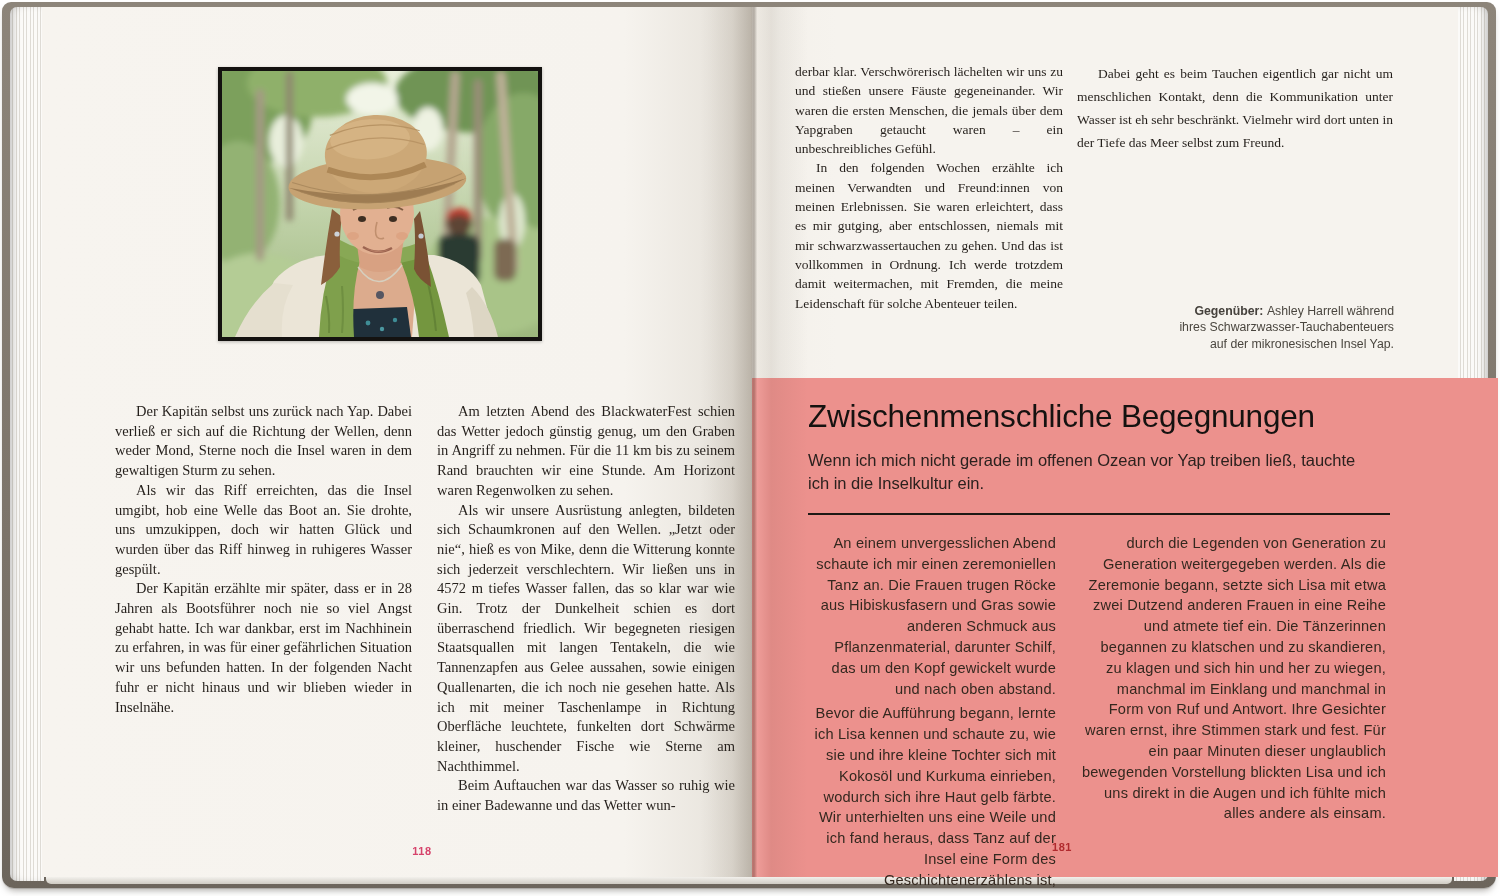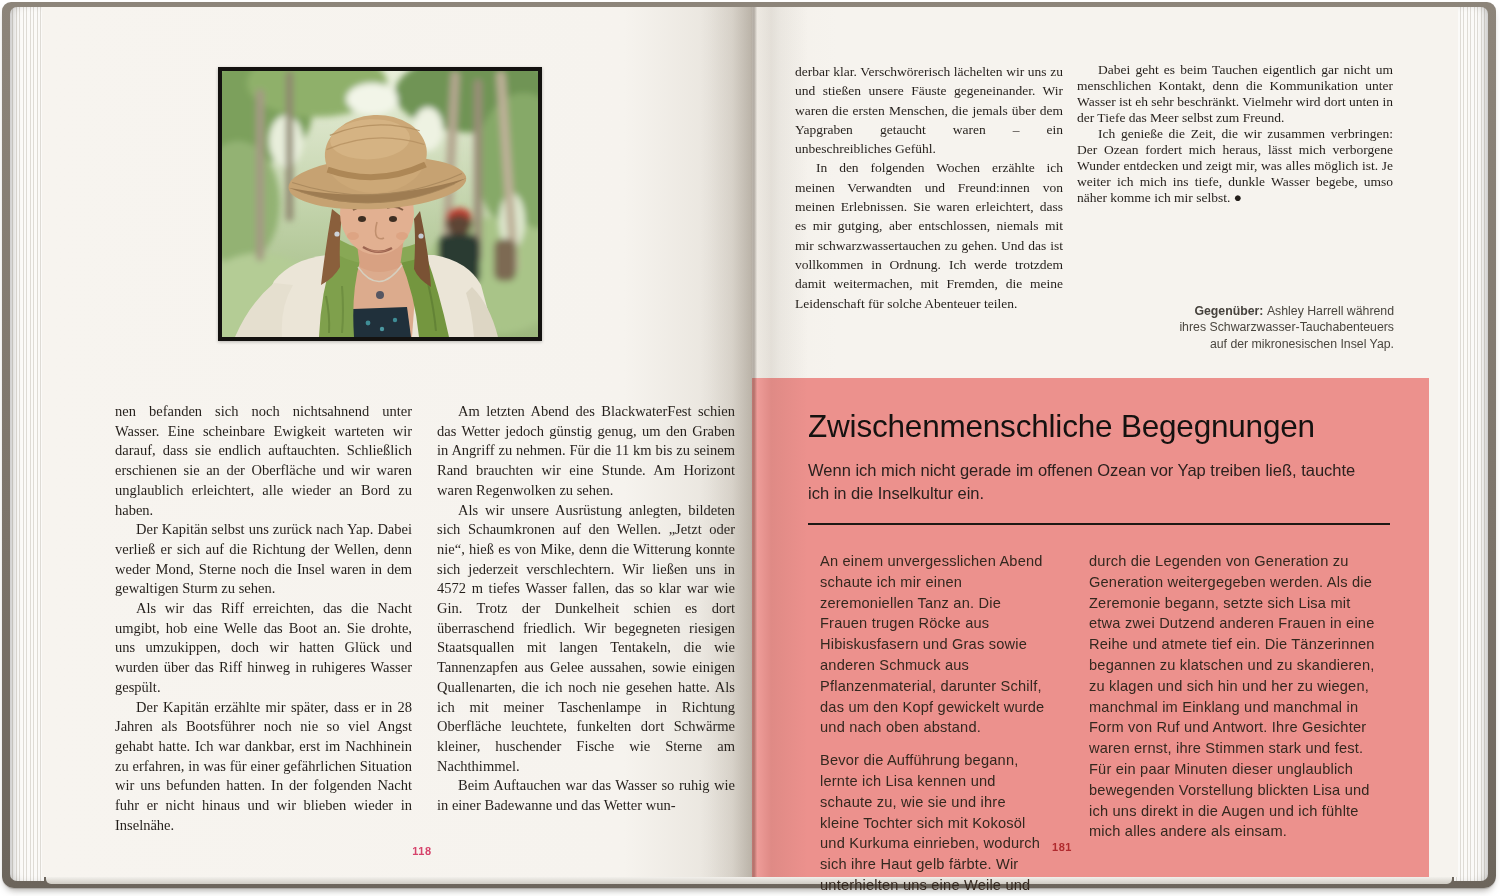--- a/index.html
+++ b/index.html
@@ -48,58 +48,58 @@
   .serifcol{
     position:absolute;
     font-family:"Liberation Serif","DejaVu Serif",serif;
     color:#241f1b;text-align:justify;
   }
   .serifcol p{margin:0;}
   .serifcol p.ind{text-indent:21px;}
   .col-l1{left:73px;top:395px;width:297px;font-size:14.5px;line-height:19.7px;}
   .col-l2{left:395px;top:395px;width:298px;font-size:14.5px;line-height:19.7px;}
   .col-r1{left:43px;top:55px;width:268px;font-size:13.5px;line-height:19.3px;}
-  .col-r2{left:325px;top:55px;width:316px;font-size:13.5px;line-height:16px;}
+  .col-r2{left:325px;top:55px;width:316px;font-size:13.5px;line-height:23px;}
 
   .pagenum{
     position:absolute;font-family:"Liberation Sans","DejaVu Sans",sans-serif;
     font-size:11px;font-weight:bold;letter-spacing:.6px;text-align:center;width:56px;
   }
   .pagenum-left{left:352px;top:838px;color:var(--pn-left,#d6436b);}
   .pagenum-right{left:282px;top:463px;color:var(--pn-right,#b12a2e);}
 
   
   .caption{
     position:absolute;left:414px;top:296px;width:228px;
     font-family:"Liberation Sans","DejaVu Sans",sans-serif;
     font-size:12.3px;line-height:16.4px;color:#45413c;font-weight:bold;text-align:right;
   }
   .caption .cap-text{font-weight:normal;color:#4a463f;}
 
   
   .feature{
-    position:absolute;left:0;top:371px;width:677px;bottom:0;
+    position:absolute;left:0;top:371px;width:746px;bottom:0;
     background:var(--pink,#ec918d);
-    padding:30px 35px 0 56px;
+    padding:20px 35px 0 56px;
   }
   .feature h1{
     margin:0;font-family:"Liberation Sans","DejaVu Sans",sans-serif;
     font-size:31.5px;font-weight:500;letter-spacing:-.2px;color:#151210;
   }
   .feature .subtitle{
     margin:14px 0 18px 0;font-family:"Liberation Sans","DejaVu Sans",sans-serif;
     font-size:16.5px;line-height:23px;color:#2b211e;max-width:560px;
   }
   .rule{height:2px;background:#1d1915;margin-top:15px;width:582px;}
   .fcols{display:flex;gap:17px;margin-top:14px;}
   .fcol{
     font-family:"Liberation Sans","DejaVu Sans",sans-serif;
     font-size:14.6px;line-height:20.8px;letter-spacing:.2px;color:#34281f;
   }
-  .fcol p{margin:12px;}
+  .fcol p{margin:4px;text-align:right;}
   .fcol1{width:252px;}
   .fcol2{width:313px;}
 </style>
 </head>
 <body>
 
 <div class="book">
   <div class="stack stack-left"></div>
   <div class="stack stack-right"></div>
   <div class="bottom-pages"></div>
@@ -180,43 +180,41 @@
           <path d="M70 107 Q155 140 240 107" stroke="#a5845a" stroke-width="1.2" fill="none" opacity=".8"></path>
           <path d="M78 117 Q155 146 232 117" stroke="#a5845a" stroke-width="1.2" fill="none" opacity=".7"></path>
           <path d="M110 62 Q155 46 200 62" stroke="#b08c5c" stroke-width="1.2" fill="none" opacity=".8"></path>
           <path d="M106 76 Q155 58 204 76" stroke="#b08c5c" stroke-width="1.2" fill="none" opacity=".7"></path>
           <path d="M106 96 Q155 116 204 96" stroke="#ad8756" stroke-width="6" fill="none"></path>
         </g>
       </svg>
     </div>
 
     <div class="serifcol col-l1">
-      <p>nen befanden sich noch nichtsahnend unter Wasser. Eine scheinbare Ewigkeit warteten wir darauf, dass sie endlich auftauchten. Schließlich erschienen sie an der Oberfläche und wir waren unglaublich erleichtert, alle wieder an Bord zu haben.</p>
       <p class="ind">Der Kapitän selbst uns zurück nach Yap. Dabei verließ er sich auf die Richtung der Wellen, denn weder Mond, Sterne noch die Insel waren in dem gewaltigen Sturm zu sehen.</p>
-      <p class="ind">Als wir das Riff erreichten, das die Nacht umgibt, hob eine Welle das Boot an. Sie drohte, uns umzukippen, doch wir hatten Glück und wurden über das Riff hinweg in ruhigeres Wasser gespült.</p>
+      <p class="ind">Als wir das Riff erreichten, das die Insel umgibt, hob eine Welle das Boot an. Sie drohte, uns umzukippen, doch wir hatten Glück und wurden über das Riff hinweg in ruhigeres Wasser gespült.</p>
       <p class="ind">Der Kapitän erzählte mir später, dass er in 28 Jahren als Bootsführer noch nie so viel Angst gehabt hatte. Ich war dankbar, erst im Nachhinein zu erfahren, in was für einer gefährlichen Situation wir uns befunden hatten. In der folgenden Nacht fuhr er nicht hinaus und wir blieben wieder in Inselnähe.</p>
     </div>
 
     <div class="serifcol col-l2">
       <p class="ind">Am letzten Abend des BlackwaterFest schien das Wetter jedoch günstig genug, um den Graben in Angriff zu nehmen. Für die 11 km bis zu seinem Rand brauchten wir eine Stunde. Am Horizont waren Regenwolken zu sehen.</p>
       <p class="ind">Als wir unsere Ausrüstung anlegten, bildeten sich Schaumkronen auf den Wellen. „Jetzt oder nie“, hieß es von Mike, denn die Witterung konnte sich jederzeit verschlechtern. Wir ließen uns in 4572 m tiefes Wasser fallen, das so klar war wie Gin. Trotz der Dunkelheit schien es dort überraschend friedlich. Wir begegneten riesigen Staatsquallen mit langen Tentakeln, die wie Tannenzapfen aus Gelee aussahen, sowie einigen Quallenarten, die ich noch nie gesehen hatte. Als ich mit meiner Taschenlampe in Richtung Oberfläche leuchtete, funkelten dort Schwärme kleiner, huschender Fische wie Sterne am Nachthimmel.</p>
       <p class="ind">Beim Auftauchen war das Wasser so ruhig wie in einer Badewanne und das Wetter wun-</p>
     </div>
 
     <div class="pagenum pagenum-left">118</div>
   </div>
 
   <div class="page page-right">
     <div class="serifcol col-r1">
       <p>derbar klar. Verschwörerisch lächelten wir uns zu und stießen unsere Fäuste gegeneinander. Wir waren die ersten Menschen, die jemals über dem Yapgraben getaucht waren – ein unbeschreibliches Gefühl.</p>
       <p class="ind">In den folgenden Wochen erzählte ich meinen Verwandten und Freund:innen von meinen Erlebnissen. Sie waren erleichtert, dass es mir gutging, aber entschlossen, niemals mit mir schwarzwassertauchen zu gehen. Und das ist vollkommen in Ordnung. Ich werde trotzdem damit weitermachen, mit Fremden, die meine Leidenschaft für solche Abenteuer teilen.</p>
     </div>
     <div class="serifcol col-r2">
       <p class="ind">Dabei geht es beim Tauchen eigentlich gar nicht um menschlichen Kontakt, denn die Kommunikation unter Wasser ist eh sehr beschränkt. Vielmehr wird dort unten in der Tiefe das Meer selbst zum Freund.</p>
-      <p class="ind">Ich genieße die Zeit, die wir zusammen verbringen: Der Ozean fordert mich heraus, lässt mich verborgene Wunder entdecken und zeigt mir, was alles möglich ist. Je weiter ich mich ins tiefe, dunkle Wasser begebe, umso näher komme ich mir selbst.  ●</p>
     </div>
 
     <div class="caption">
       <span class="cap-label">Gegenüber:</span>
       <span class="cap-text">Ashley Harrell während ihres Schwarzwasser-Tauchabenteuers auf der mikronesischen Insel Yap.</span>
     </div>
 
     <div class="feature">
       <h1>Zwischenmenschliche Begegnungen</h1>
       <p class="subtitle">Wenn ich mich nicht gerade im offenen Ozean vor Yap treiben ließ, tauchte ich in die Inselkultur ein.</p>

